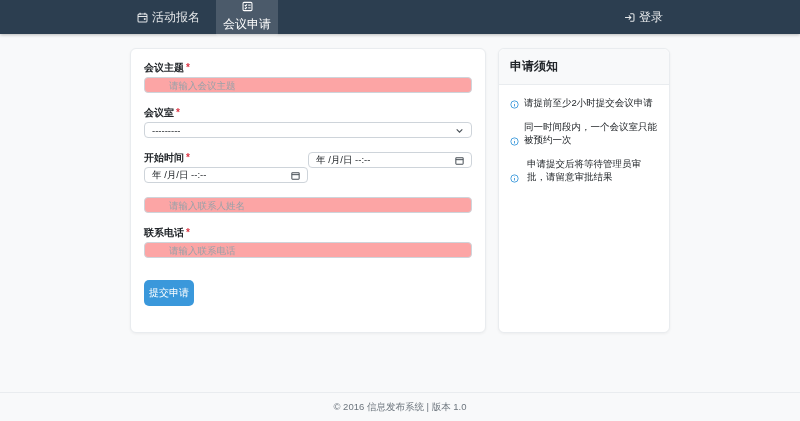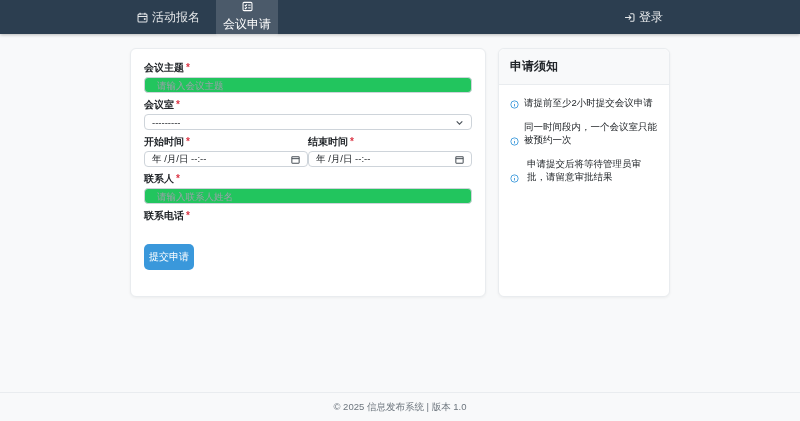--- a/index.html
+++ b/index.html
@@ -54,41 +54,41 @@
   .card {
     background: #ffffff;
     border: 1px solid #e9ecef;
     border-radius: 6px;
     box-shadow: 0 1px 3px rgba(0,0,0,0.05);
   }
   .form-card { width: 356px; flex: 0 0 auto; padding: 13px 13px 26px 13px; }
   .notice-card { flex: 1 1 auto; overflow: hidden; display: flex; flex-direction: column; }
 
   
-  .form-group { margin-bottom: 6px; }
+  .form-group { margin-bottom: 14px; }
   .form-label {
     display: block;
     font-size: 10px;
     line-height: 12px;
     font-weight: 700;
     color: #212529;
     margin-bottom: 3px;
   }
   .required { color: #dc3545; margin-left: 2px; font-weight: 700; }
   .text-input {
     display: block;
     width: 100%;
     height: 16px;
     border: 1px solid #ced4da;
     border-radius: 4px;
-    padding: 0 12px;
+    padding: 0 24px;
     font-size: 9.5px;
     font-family: "Liberation Sans", "DejaVu Sans", sans-serif;
     color: #212529;
-    background: #22c55e;
+    background: #fca5a5;
     outline: none;
   }
   .text-input::placeholder { color: #99a1a8; }
   .fake-input {
     width: 100%;
     height: 16px;
     border: 1px solid #ced4da;
     border-radius: 4px;
     padding: 0 7px;
     font-size: 9.5px;
@@ -218,40 +218,39 @@
               <span>年 /月/日 --:--</span>
               <span class="trail">
                 <svg width="9" height="9" viewBox="0 0 16 16" fill="none" stroke="currentColor" stroke-width="1.8">
                   <rect x="1.5" y="3" width="13" height="11.5" rx="1"></rect>
                   <line x1="1.5" y1="6.5" x2="14.5" y2="6.5"></line>
                 </svg>
               </span>
             </div>
           </div>
           <div class="dt-col">
-            <label class="form-label"><span>结束时间</span><span class="required">*</span></label>
             <div class="fake-input">
               <span>年 /月/日 --:--</span>
               <span class="trail">
                 <svg width="9" height="9" viewBox="0 0 16 16" fill="none" stroke="currentColor" stroke-width="1.8">
                   <rect x="1.5" y="3" width="13" height="11.5" rx="1"></rect>
                   <line x1="1.5" y1="6.5" x2="14.5" y2="6.5"></line>
                 </svg>
               </span>
             </div>
           </div>
         </div>
 
         <div class="form-group">
-          <label class="form-label"><span>联系人</span><span class="required">*</span></label>
           <input class="text-input" type="text" placeholder="请输入联系人姓名" style="">
         </div>
 
         <div class="form-group" style="margin-bottom:8px;">
           <label class="form-label"><span>联系电话</span><span class="required">*</span></label>
+          <input class="text-input" type="text" placeholder="请输入联系电话" style="">
         </div>
 
         <button class="submit-btn">提交申请</button>
       </div>
 
       <div class="card notice-card">
         <div class="notice-header">申请须知</div>
         <div class="notice-body">
           <div class="notice-item">
             <span class="icon">
@@ -284,14 +283,14 @@
             <span class="txt">申请提交后将等待管理员审批，请留意审批结果</span>
           </div>
         </div>
       </div>
 
     </div>
   </div>
 </div>
 
 <footer class="footer">
-  <span>© 2025 信息发布系统 | 版本 1.0</span>
+  <span>© 2016 信息发布系统 | 版本 1.0</span>
 </footer>
 
 </body></html>

